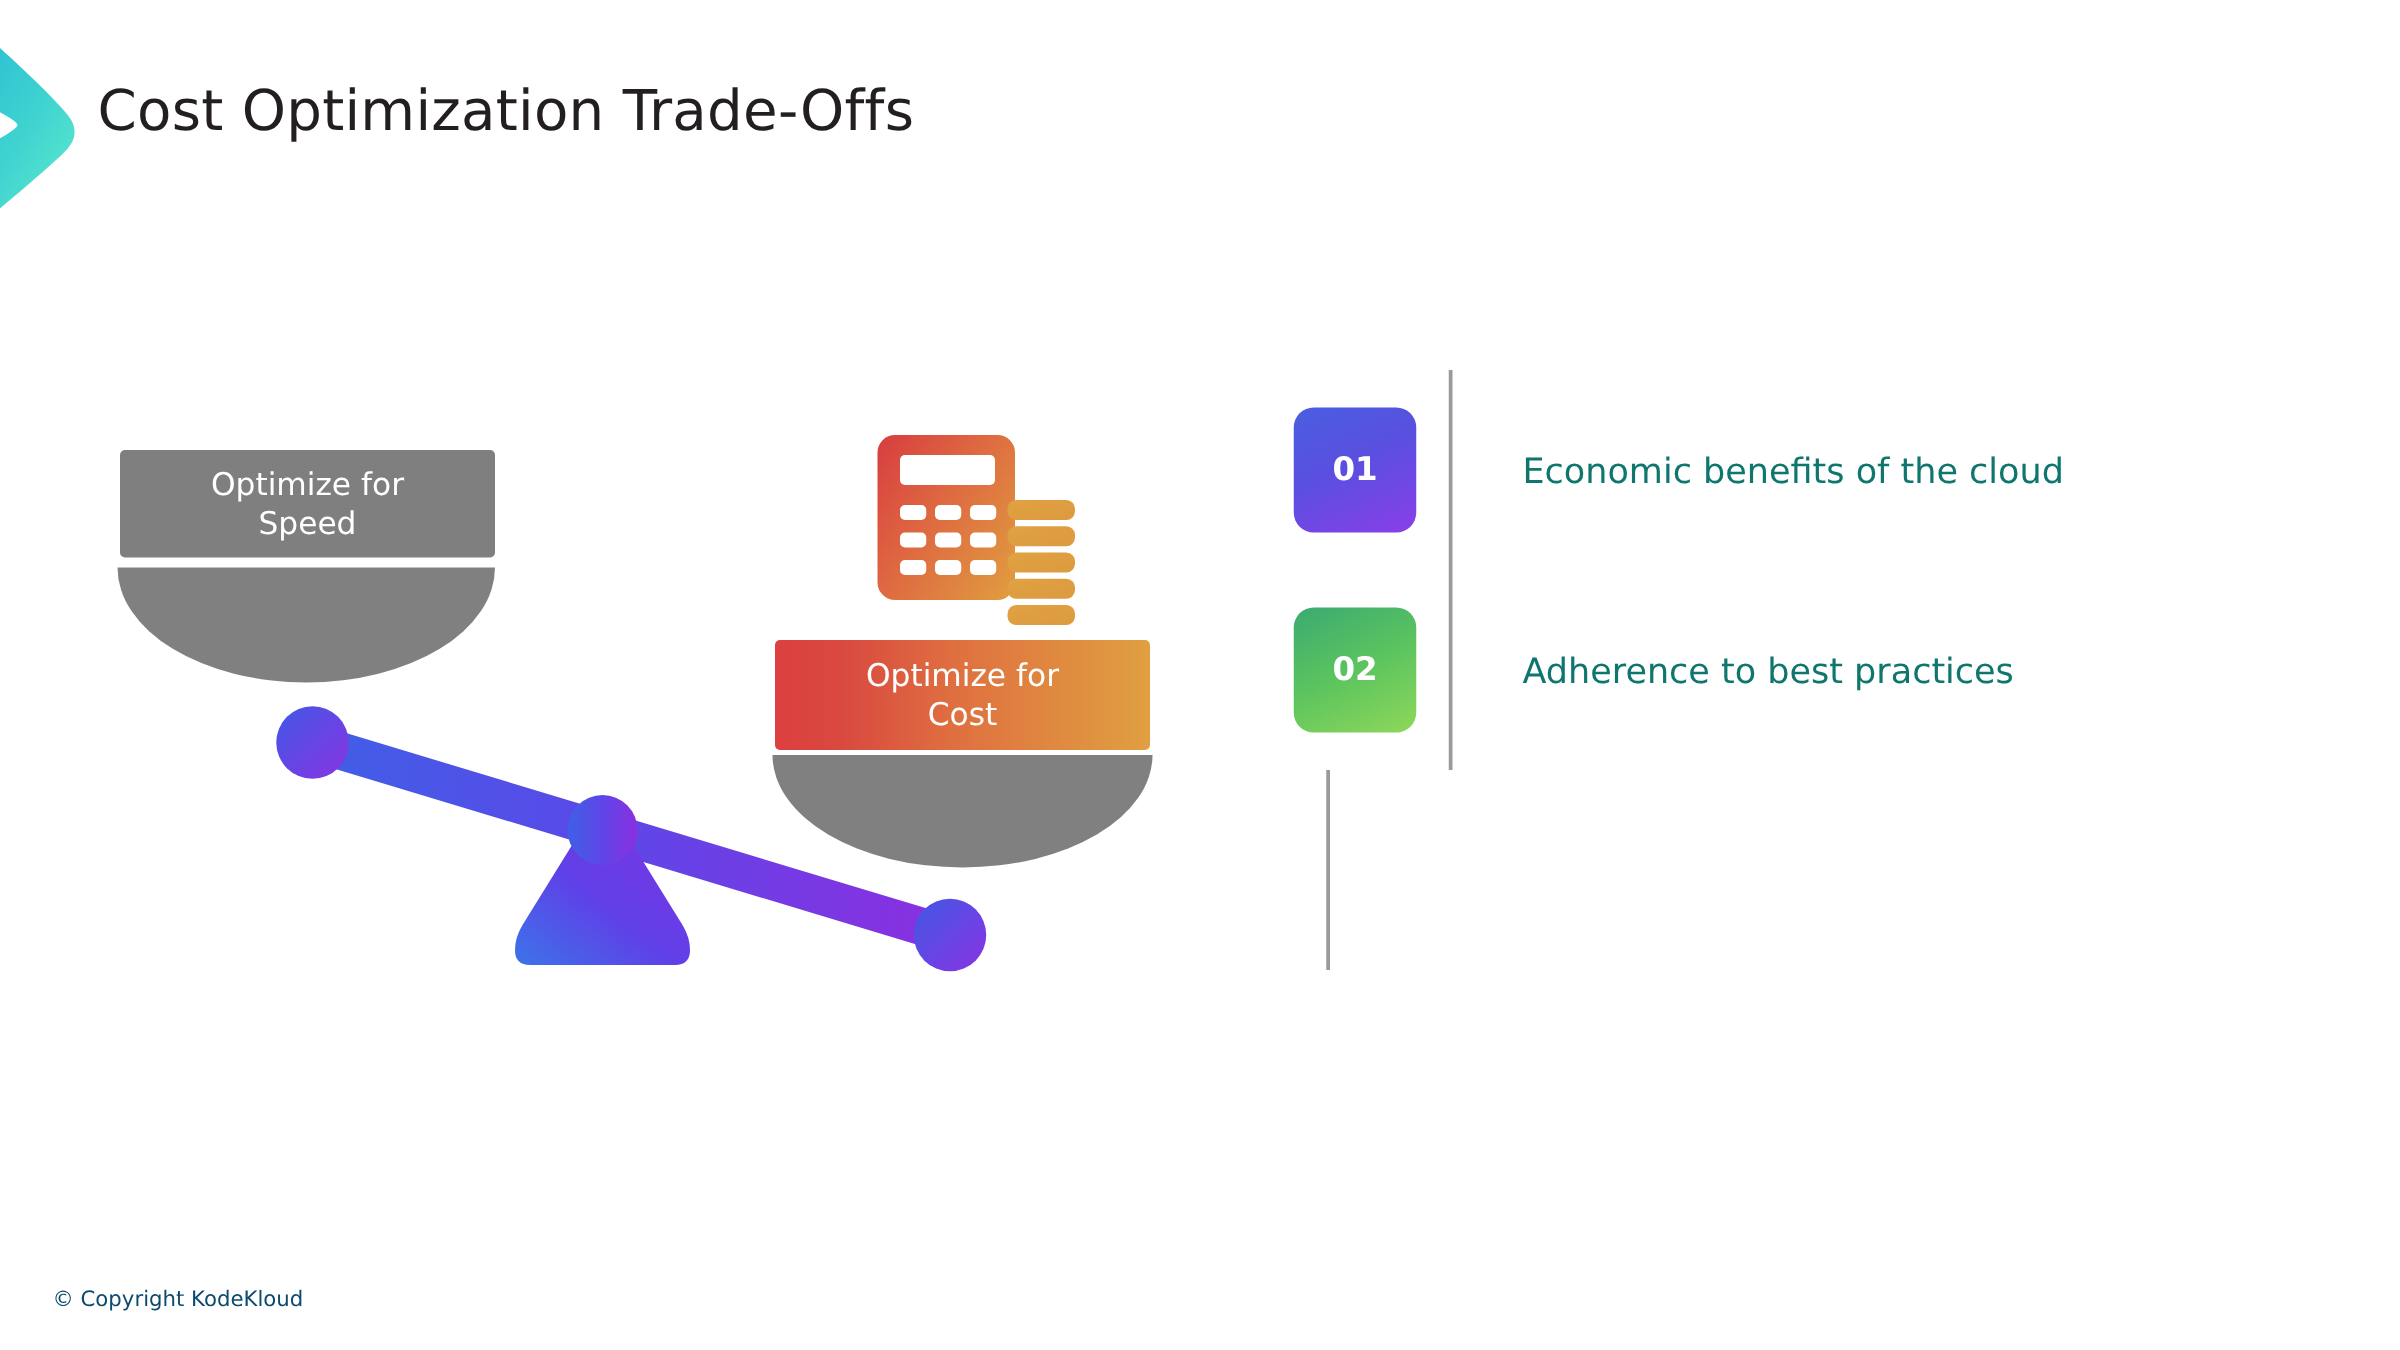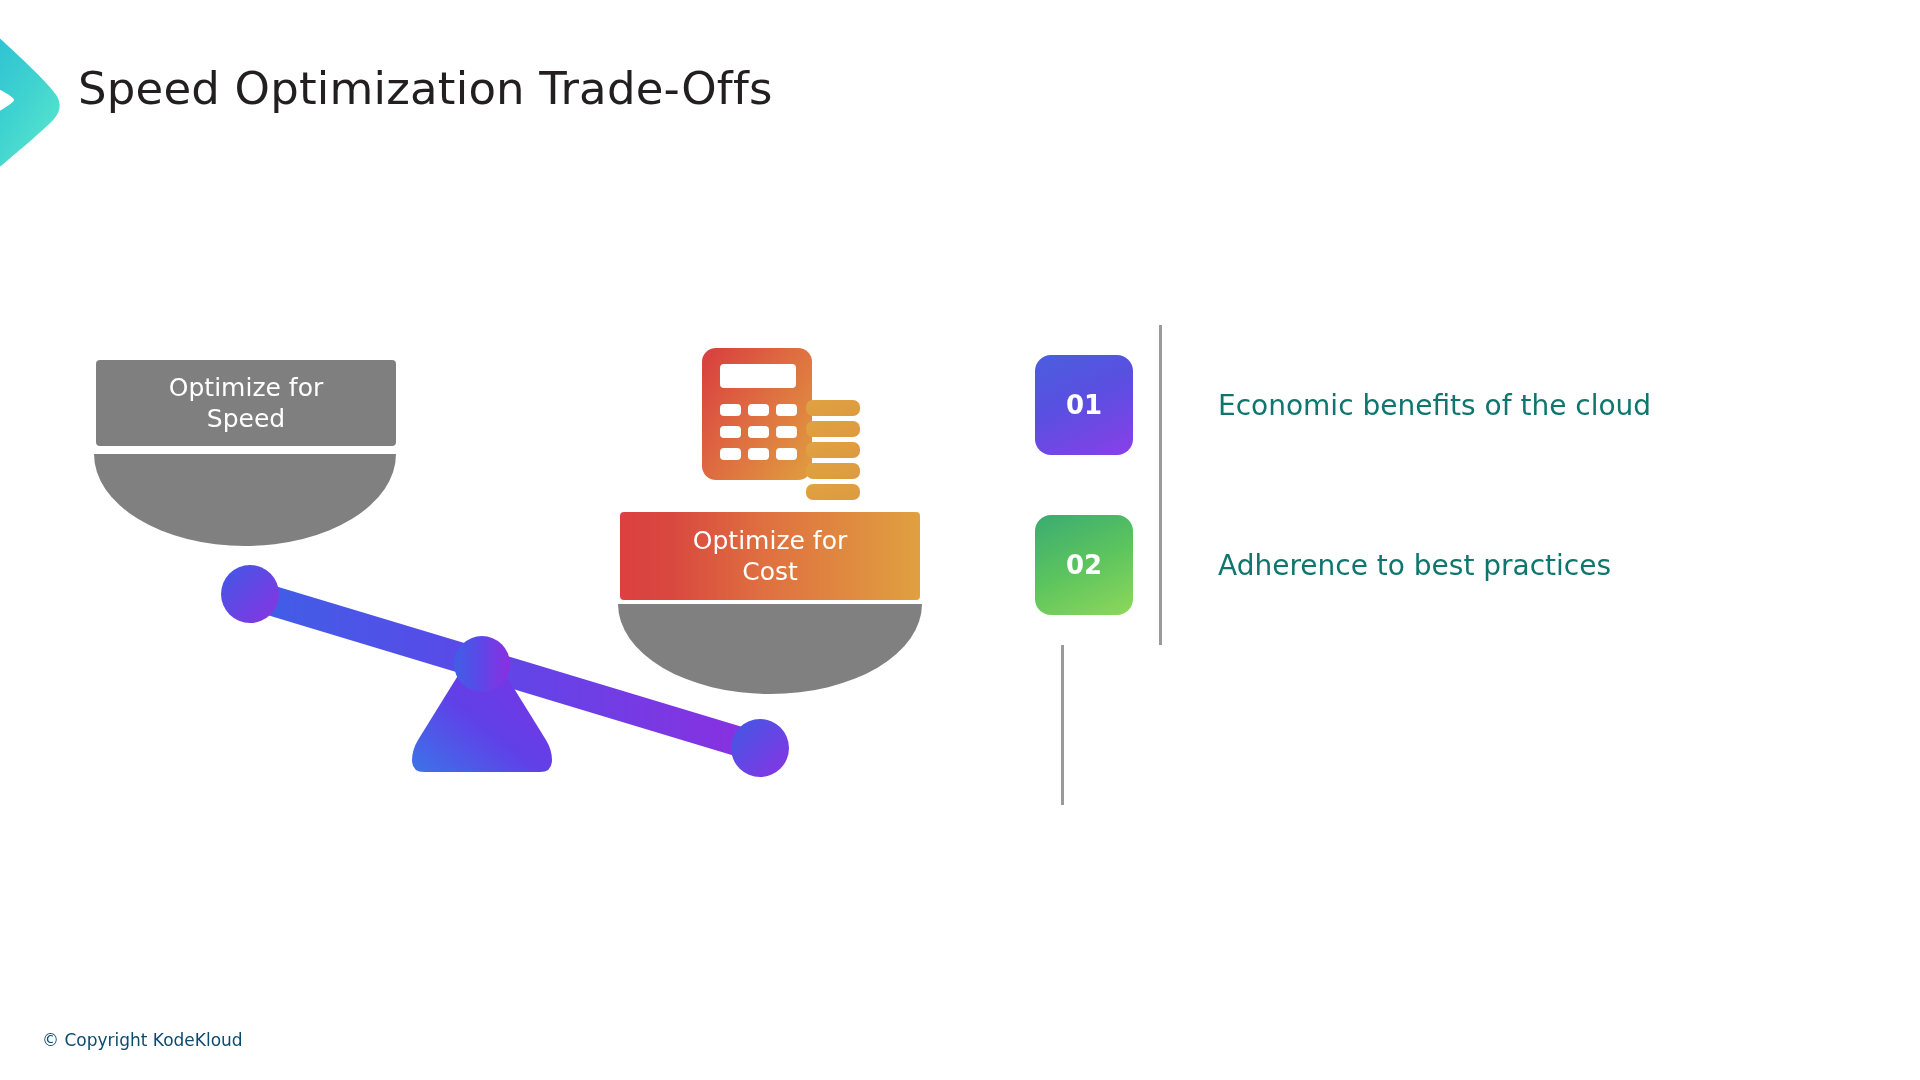--- a/index.html
+++ b/index.html
@@ -108,21 +108,21 @@
     left: 634px;
     top: 12px;
     width: 200px;
     height: 160px;
   }
 
   
   #key-points {
     position: absolute;
     left: 1035px;
-    top: 325px;
+    top: 296px;
     width: 840px;
   }
   .point-row {
     position: relative;
     height: 160px;
     display: flex;
     align-items: center;
   }
   .point-badge {
     width: 98px;
@@ -160,21 +160,21 @@
   <defs>
     <linearGradient id="chevGrad" x1="0" y1="0" x2="1" y2="1">
       <stop offset="0%" stop-color="#23b6d6"></stop>
       <stop offset="55%" stop-color="#3ed2d0"></stop>
       <stop offset="100%" stop-color="#63edcd"></stop>
     </linearGradient>
   </defs>
   <path d="M0,0 L26,0 C26,0 96,62 100,74 C104,84 100,90 96,95 C88,105 26,156 26,156 L0,156 L0,108 C0,108 56,82 56,76 C56,70 0,46 0,46 Z" fill="url(#chevGrad)"></path>
 </svg>
 
-<div id="page-title">Speed Optimization Trade-Offs</div>
+<div id="page-title">Cost Optimization Trade-Offs</div>
 
 <div id="balance-scale">
 
   <svg style="position:absolute;left:0;top:0;width:900px;height:560px;" viewBox="0 0 900 560">
     <defs>
       <linearGradient id="beamGrad" x1="0" y1="0" x2="1" y2="0">
         <stop offset="0%" stop-color="#3f5fe6"></stop>
         <stop offset="45%" stop-color="#5b48e8"></stop>
         <stop offset="100%" stop-color="#8b2fe0"></stop>
       </linearGradient>

